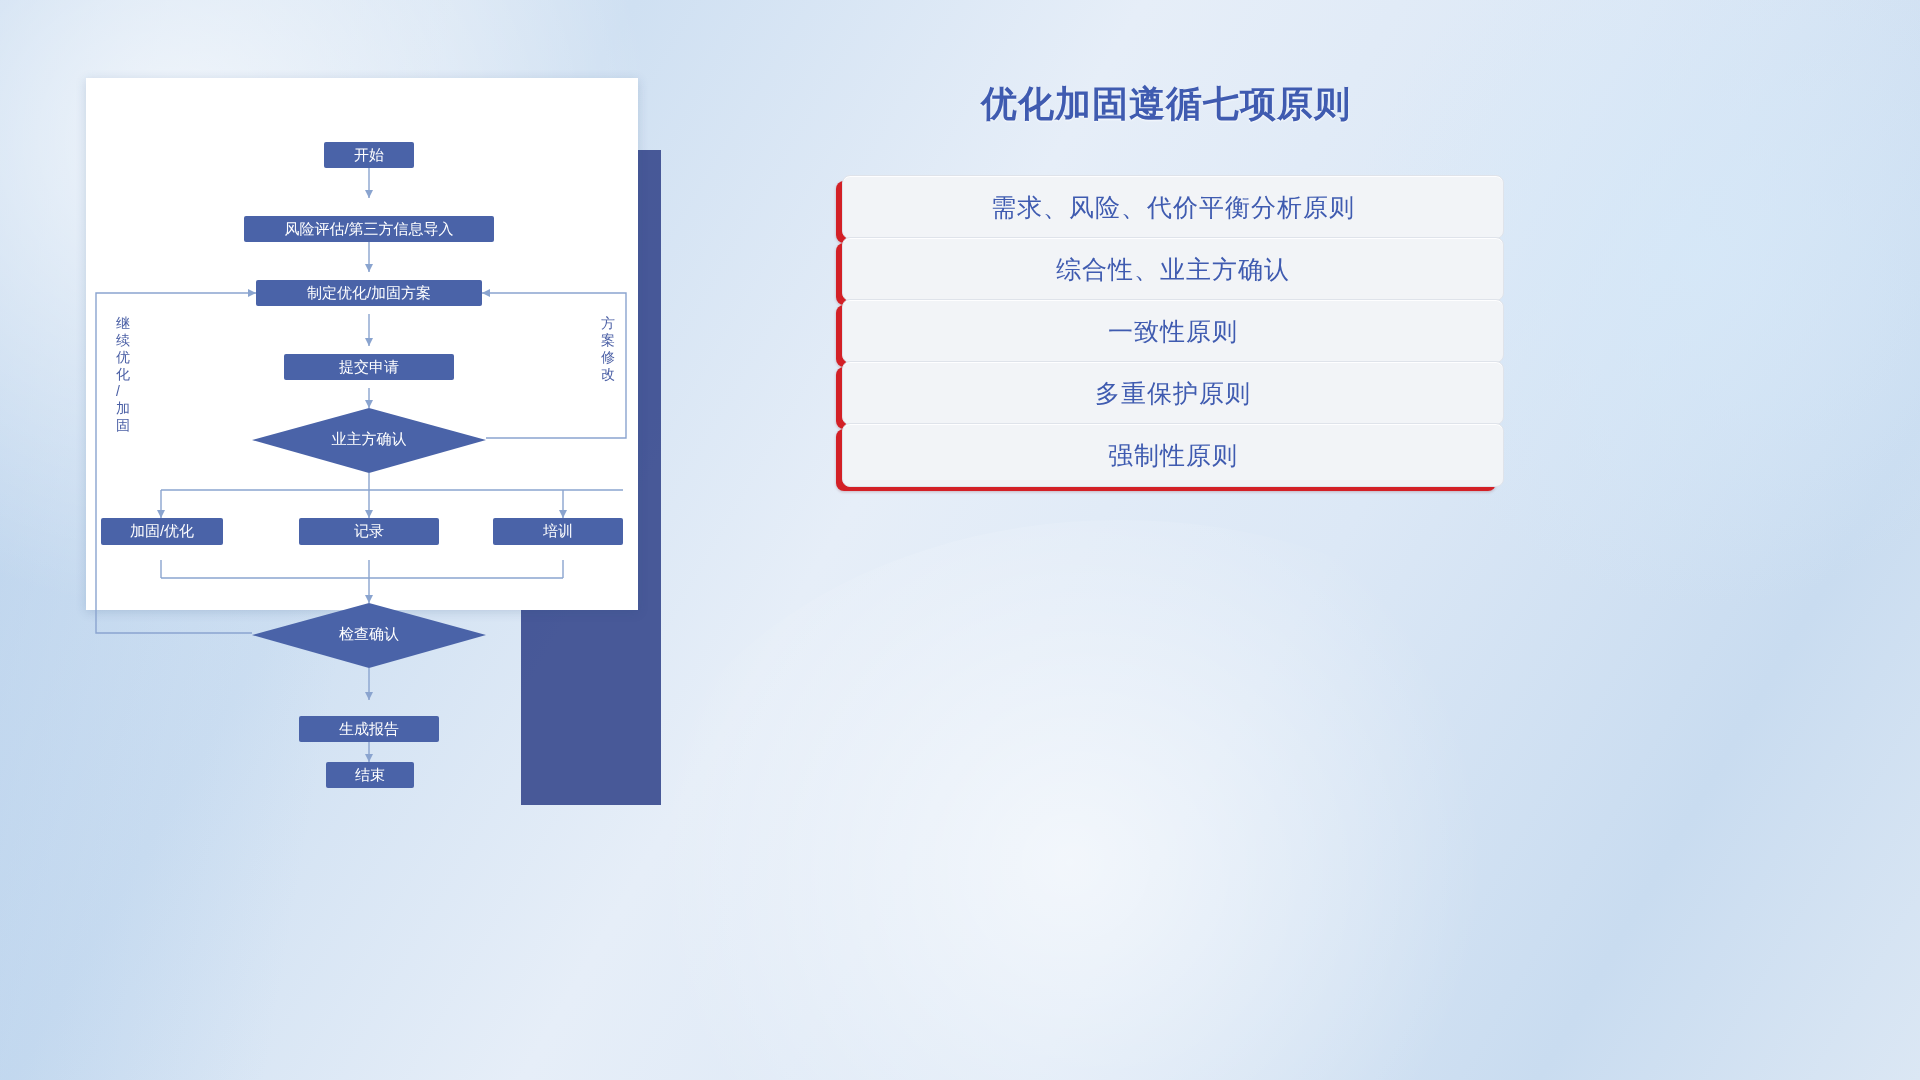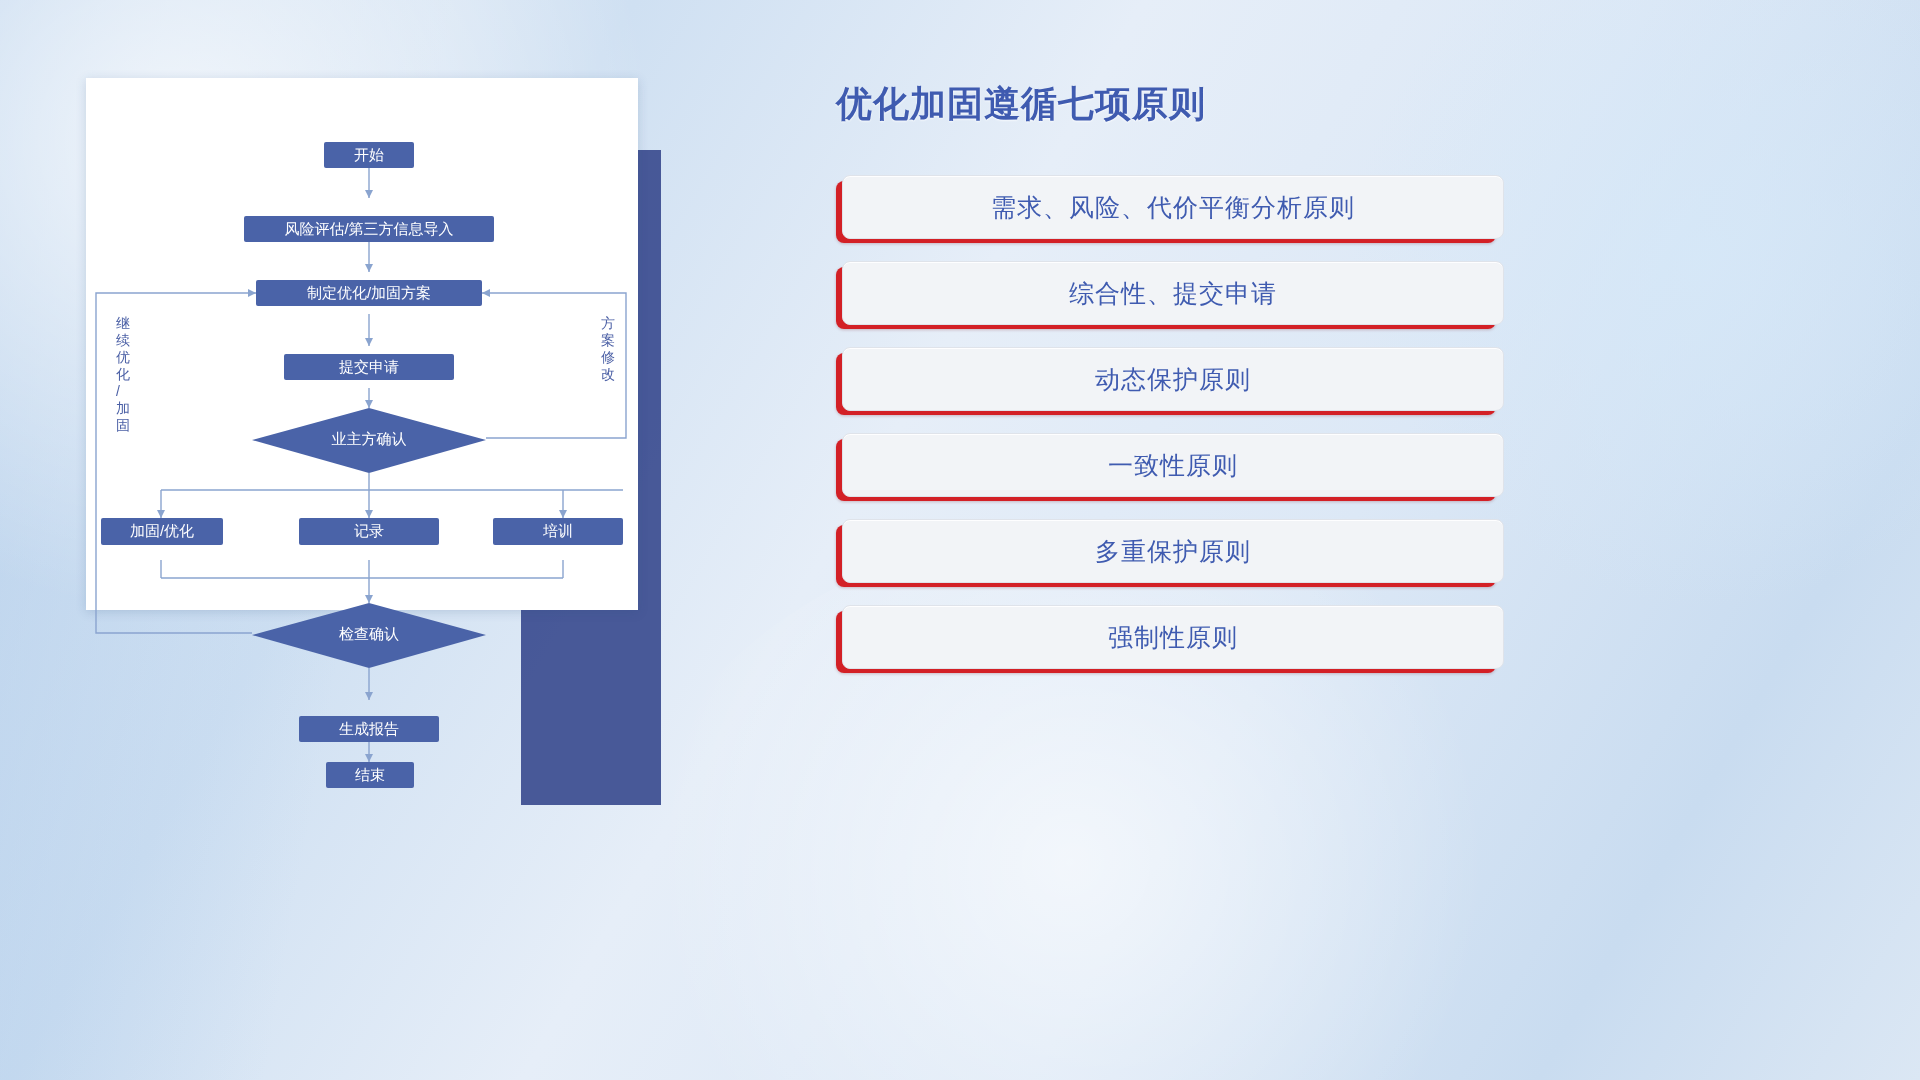--- a/index.html
+++ b/index.html
@@ -81,29 +81,28 @@
   
   .right-panel {
     position: absolute;
     left: 836px; top: 80px;
     width: 660px;
   }
   .right-title {
     font-size: 36px;
     font-weight: bold;
     color: #3f5bb0;
-    text-align: left;
+    text-align: center;
     letter-spacing: 1px;
     margin: 0 0 46px 0;
     text-shadow: 0 1px 2px rgba(255,255,255,0.8);
   }
   .principle-list {
     display: flex;
     flex-direction: column;
-    gap: 24px;
     text-decoration: underline;
   }
   .principle-item {
     position: relative;
     height: 62px;
   }
   .principle-accent {
     position: absolute;
     left: 0; top: 6px;
     width: 100%; height: 62px;
@@ -261,30 +260,24 @@
     <div class="principle-item">
       <div class="principle-accent"></div>
       <div class="principle-face">
         <span class="principle-label">需求、风险、代价平衡分析原则</span>
       </div>
     </div>
 
     <div class="principle-item">
       <div class="principle-accent"></div>
       <div class="principle-face">
-        <span class="principle-label">综合性、提交申请</span>
-      </div>
-    </div>
-
-    <div class="principle-item">
-      <div class="principle-accent"></div>
-      <div class="principle-face">
-        <span class="principle-label">动态保护原则</span>
-      </div>
-    </div>
+        <span class="principle-label">综合性、业主方确认</span>
+      </div>
+    </div>
+
 
     <div class="principle-item">
       <div class="principle-accent"></div>
       <div class="principle-face">
         <span class="principle-label">一致性原则</span>
       </div>
     </div>
 
     <div class="principle-item">
       <div class="principle-accent"></div>

